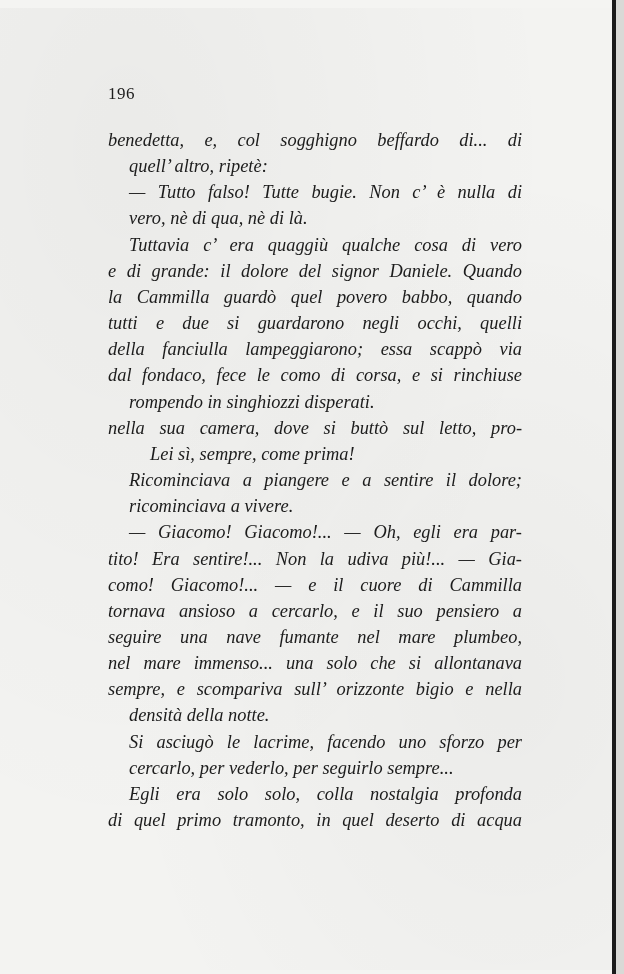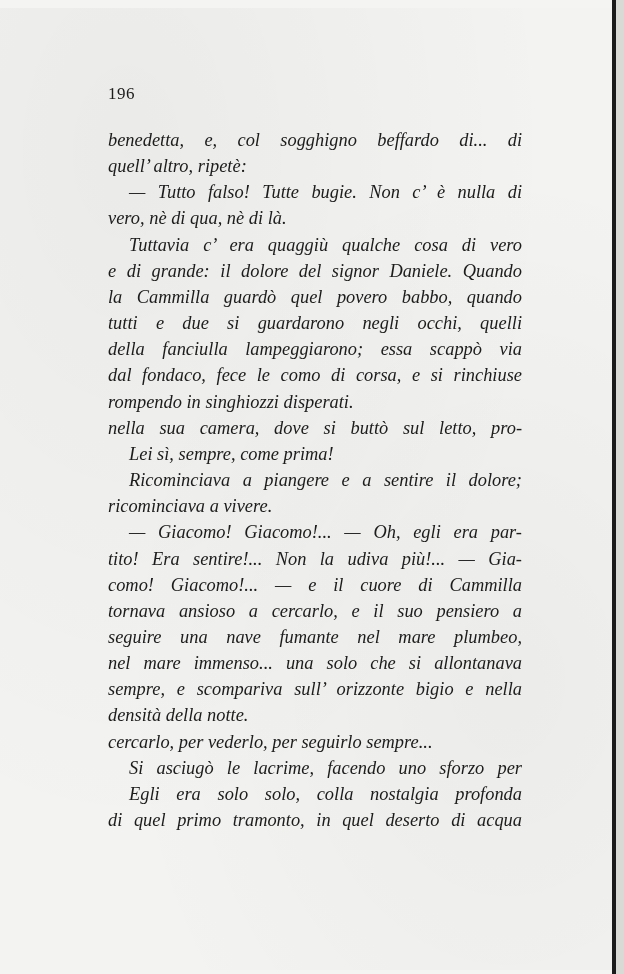--- a/index.html
+++ b/index.html
@@ -34,21 +34,21 @@
     position: absolute; left: 108px; top: 119px; width: 414px;
     font-size: 18.4px; line-height: 26.16px;
   }
   .line {
     display: block; white-space: nowrap;
     text-align: justify; text-align-last: justify;
     height: 26.16px;
     font-style: italic;
   }
   .line.indent { padding-left: 21px; }
-  .line.last { text-align-last: left; }
+  .line.last { text-align-last: left; margin-left: 21px; }
 </style>
 </head>
 <body>
 
 <div class="page">
   <div class="page-number">196</div>
   <div class="text-block" id="text-block">
       <span class="line">benedetta, e, col sogghigno beffardo di... di</span>
       <span class="line last">quell’ altro, ripetè:</span>
       <span class="line indent">— Tutto falso! Tutte bugie. Non c’ è nulla di</span>
@@ -65,20 +65,20 @@
       <span class="line indent">Ricominciava a piangere e a sentire il dolore;</span>
       <span class="line last">ricominciava a vivere.</span>
       <span class="line indent">— Giacomo! Giacomo!... — Oh, egli era par-</span>
       <span class="line">tito! Era sentire!... Non la udiva più!... — Gia-</span>
       <span class="line">como! Giacomo!... — e il cuore di Cammilla</span>
       <span class="line">tornava ansioso a cercarlo, e il suo pensiero a</span>
       <span class="line">seguire una nave fumante nel mare plumbeo,</span>
       <span class="line">nel mare immenso... una solo che si allontanava</span>
       <span class="line">sempre, e scompariva sull’ orizzonte bigio e nella</span>
       <span class="line last">densità della notte.</span>
+      <span class="line indent">Si asciugò le lacrime, facendo uno sforzo per</span>
       <span class="line last">cercarlo, per vederlo, per seguirlo sempre...</span>
-      <span class="line indent">Si asciugò le lacrime, facendo uno sforzo per</span>
       <span class="line indent">Egli era solo solo, colla nostalgia profonda</span>
       <span class="line">di quel primo tramonto, in quel deserto di acqua</span>
     </div>
 </div>
 <div class="binding-line"></div>
 <div class="binding-strip"></div>
 
 </body></html>

